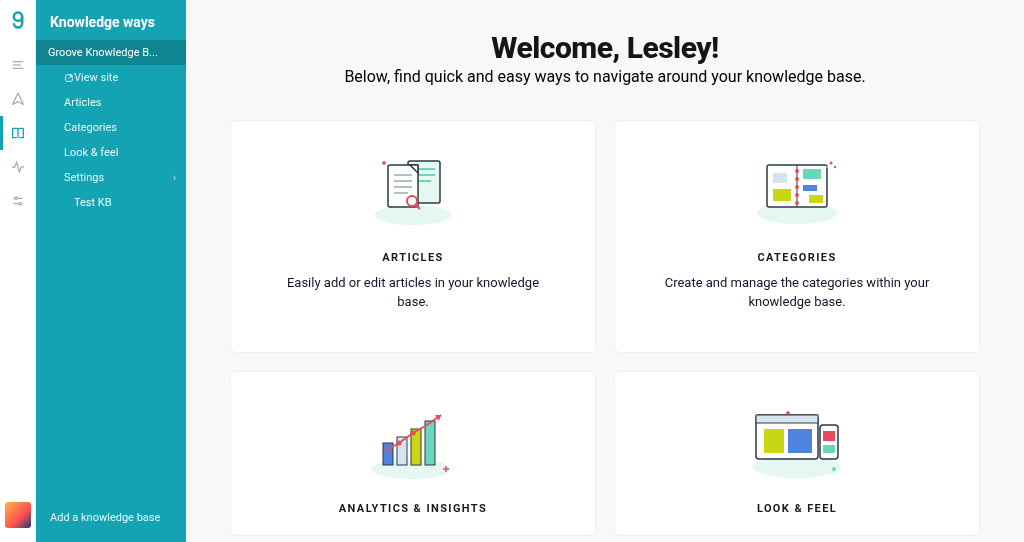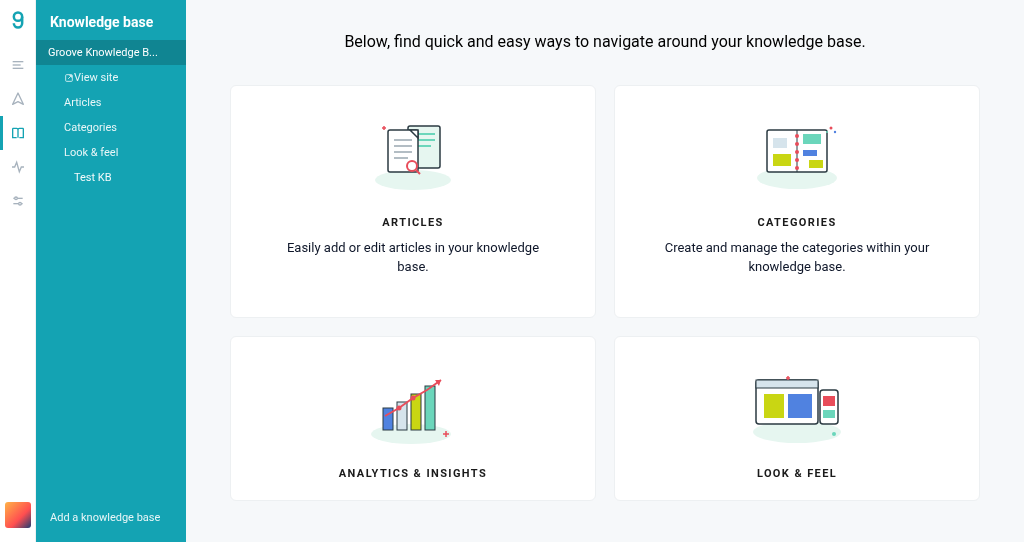--- a/index.html
+++ b/index.html
@@ -193,49 +193,54 @@
         <line x1="5" y1="8" x2="19" y2="8"></line>
           <circle cx="9" cy="8" r="2" fill="#fff"></circle>
         <line x1="5" y1="16" x2="19" y2="16"></line>
           <circle cx="15" cy="16" r="2" fill="#fff"></circle>
       </svg>
     </div>
     <div class="avatar"></div>
   </nav>
 
   <aside class="panel">
-    <div class="panel-title">Knowledge base</div>
+    <div class="panel-title">Knowledge ways</div>
     <div class="panel-section">Groove Knowledge B...</div>
 
     <div class="panel-sub">
       <span>
         <svg viewBox="0 0 24 24" width="10" height="10" stroke="currentColor" stroke-width="2" fill="none">
           <rect x="4" y="4" width="16" height="16" rx="2"></rect>
             <path d="M10 14 L18 6 M13 6 h5 v5"></path>
         </svg>
       </span>
       <span>View site</span>
     </div>
     <div class="panel-sub">
       <span>Articles</span>
     </div>
     <div class="panel-sub">
       <span>Categories</span>
     </div>
     <div class="panel-sub">
       <span>Look &amp; feel</span>
     </div>
+    <div class="panel-sub">
+      <span>Settings</span>
+      <span class="chev">›</span>
+    </div>
 
     <div class="panel-kb2">Test KB</div>
 
     <div class="panel-footer">Add a knowledge base</div>
   </aside>
 
   <main class="main">
     <div class="welcome">
+      <h1>Welcome, Lesley!</h1>
       <p>Below, find quick and easy ways to navigate around your knowledge base.</p>
     </div>
 
     <div class="cards">
 
       <div class="card">
         <div class="card-illus">
           <svg width="90" height="74" viewBox="0 0 90 74">
             <ellipse cx="45" cy="60" rx="38" ry="10" fill="#e6f6f0"></ellipse>
             <rect x="40" y="6" width="32" height="42" rx="2" fill="#e6f6f0" stroke="#2b3a42" stroke-width="1.5"></rect>

